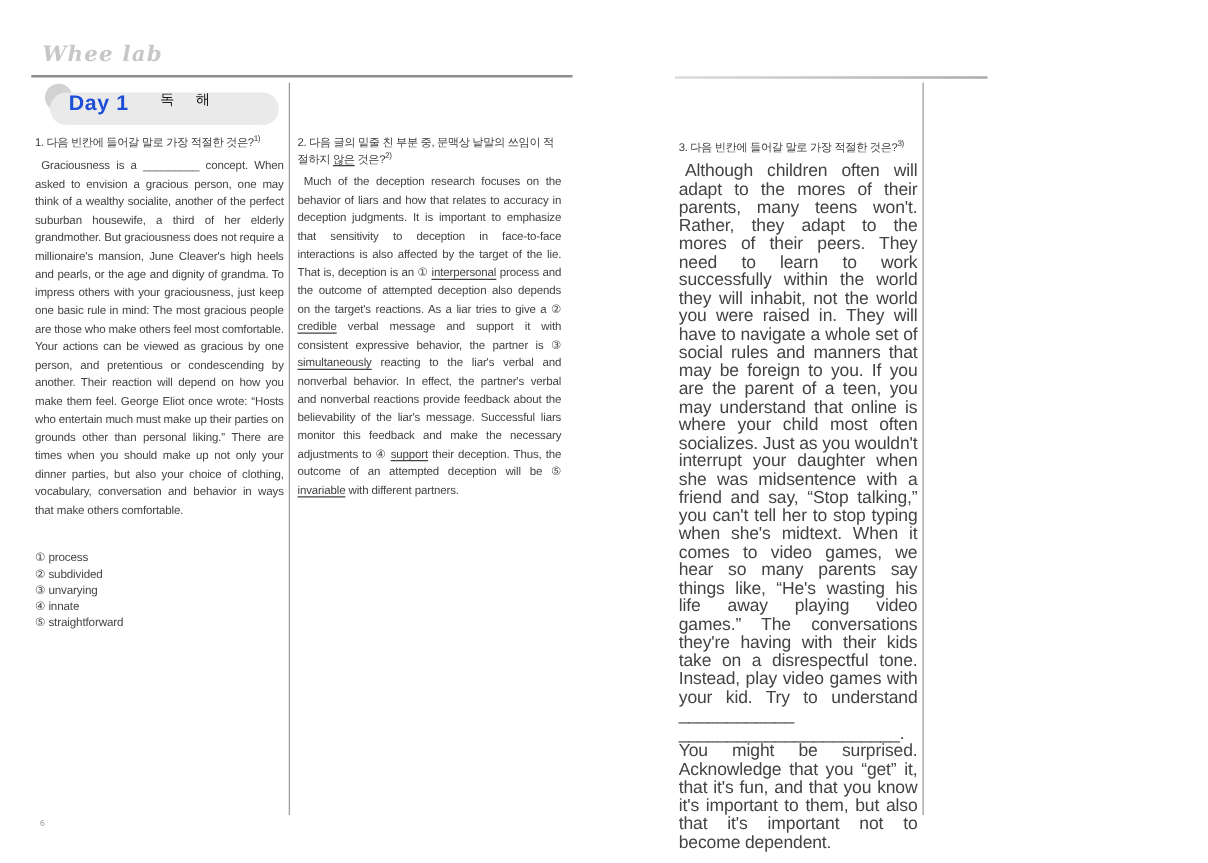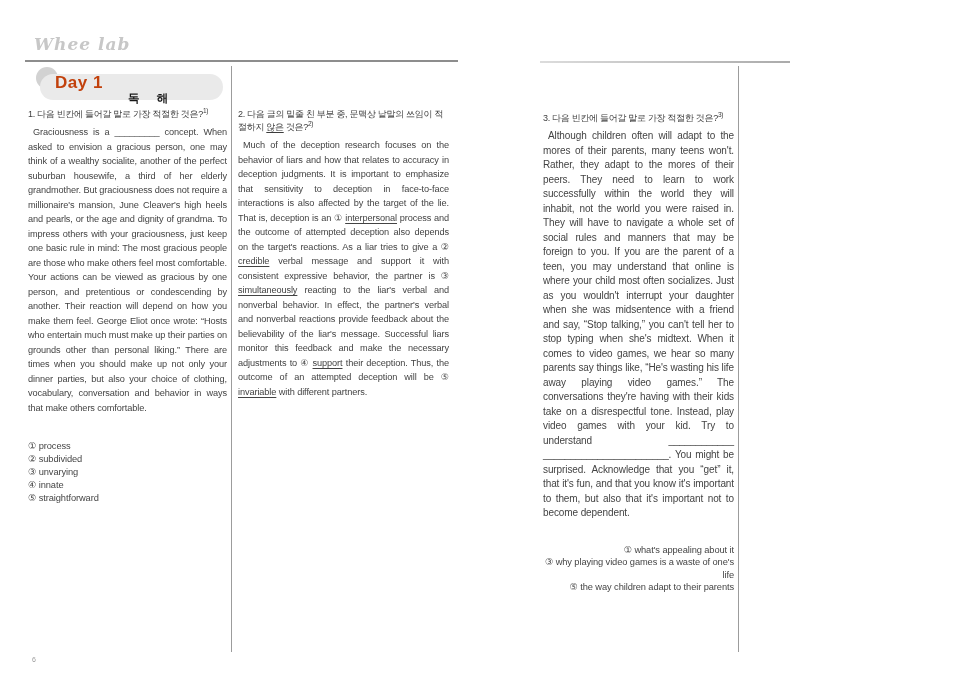--- a/index.html
+++ b/index.html
@@ -14,39 +14,39 @@
     font-size:17px;color:#c7c7c7;letter-spacing:1px;
   }
   .rule-left{position:absolute;left:25px;top:60px;width:433px;height:2px;background:#8d8d8d;}
   .brand-right{
     position:absolute;left:872px;top:40px;font-size:18px;font-weight:bold;color:#7c7c7c;letter-spacing:0;
   }
   .rule-right{position:absolute;left:540px;top:61px;width:400px;height:2px;
     background:linear-gradient(to right,#dcdcdc,#8d8d8d);}
   .day-circle{position:absolute;left:36px;top:67px;width:22px;height:22px;border-radius:50%;background:#d2d2d2;}
   .day-pill{position:absolute;left:40px;top:74px;width:183px;height:26px;border-radius:13px;background:#eaeaea;}
-  .day-label{position:absolute;left:55px;top:73px;font-size:17px;font-weight:bold;color:#c2410c;letter-spacing:0.5px;}
-  .day-subject{position:absolute;left:128px;top:91px;font-size:11.5px;font-weight:bold;color:#161616;letter-spacing:7px;}
+  .day-label{position:absolute;left:55px;top:73px;font-size:17px;font-weight:bold;color:#1d4ed8;letter-spacing:0.5px;}
+  .day-subject{position:absolute;left:128px;top:72px;font-size:11.5px;font-weight:normal;color:#161616;letter-spacing:7px;}
   
   .vdiv{position:absolute;top:66px;width:1px;height:586px;background:#9c9c9c;}
   .vdiv.d1{left:231px;}
   .vdiv.d2{left:738px;}
   
   .col{position:absolute;}
   .col1{left:28px;top:108px;width:199px;}
   .col2{left:238px;top:108px;width:211px;}
   .col3{left:543px;top:112px;width:191px;}
   .q-header{
     font-size:9px;line-height:13px;color:#3c3c3c;letter-spacing:-0.3px;text-align:left;
   }
   .passage{
     margin-top:4px;font-size:9.2px;line-height:14.5px;color:#434343;
     text-align:justify;text-indent:5px;letter-spacing:-0.1px;
   }
-  .col3 .passage{font-size:10px;}
+  .col3 .passage{font-size:14px;}
   .choices{margin-top:25px;}
   .choice{
     font-size:9.3px;line-height:13px;color:#454545;
     padding-left:13px;text-indent:-13px;text-align:left;letter-spacing:-0.1px;
   }
   .col3 .choices{margin-top:23px;}
   .col3 .choice{line-height:12.6px;text-align:right;}
   .u{text-decoration:underline;text-underline-offset:1.5px;}
   .sup{font-size:6.5px;vertical-align:super;line-height:0;}
   

